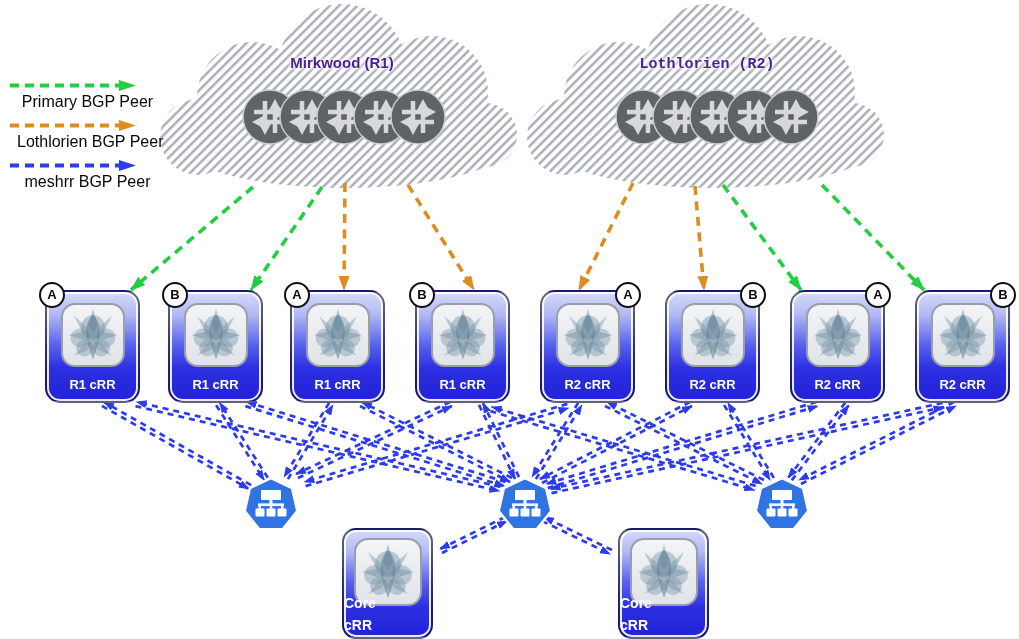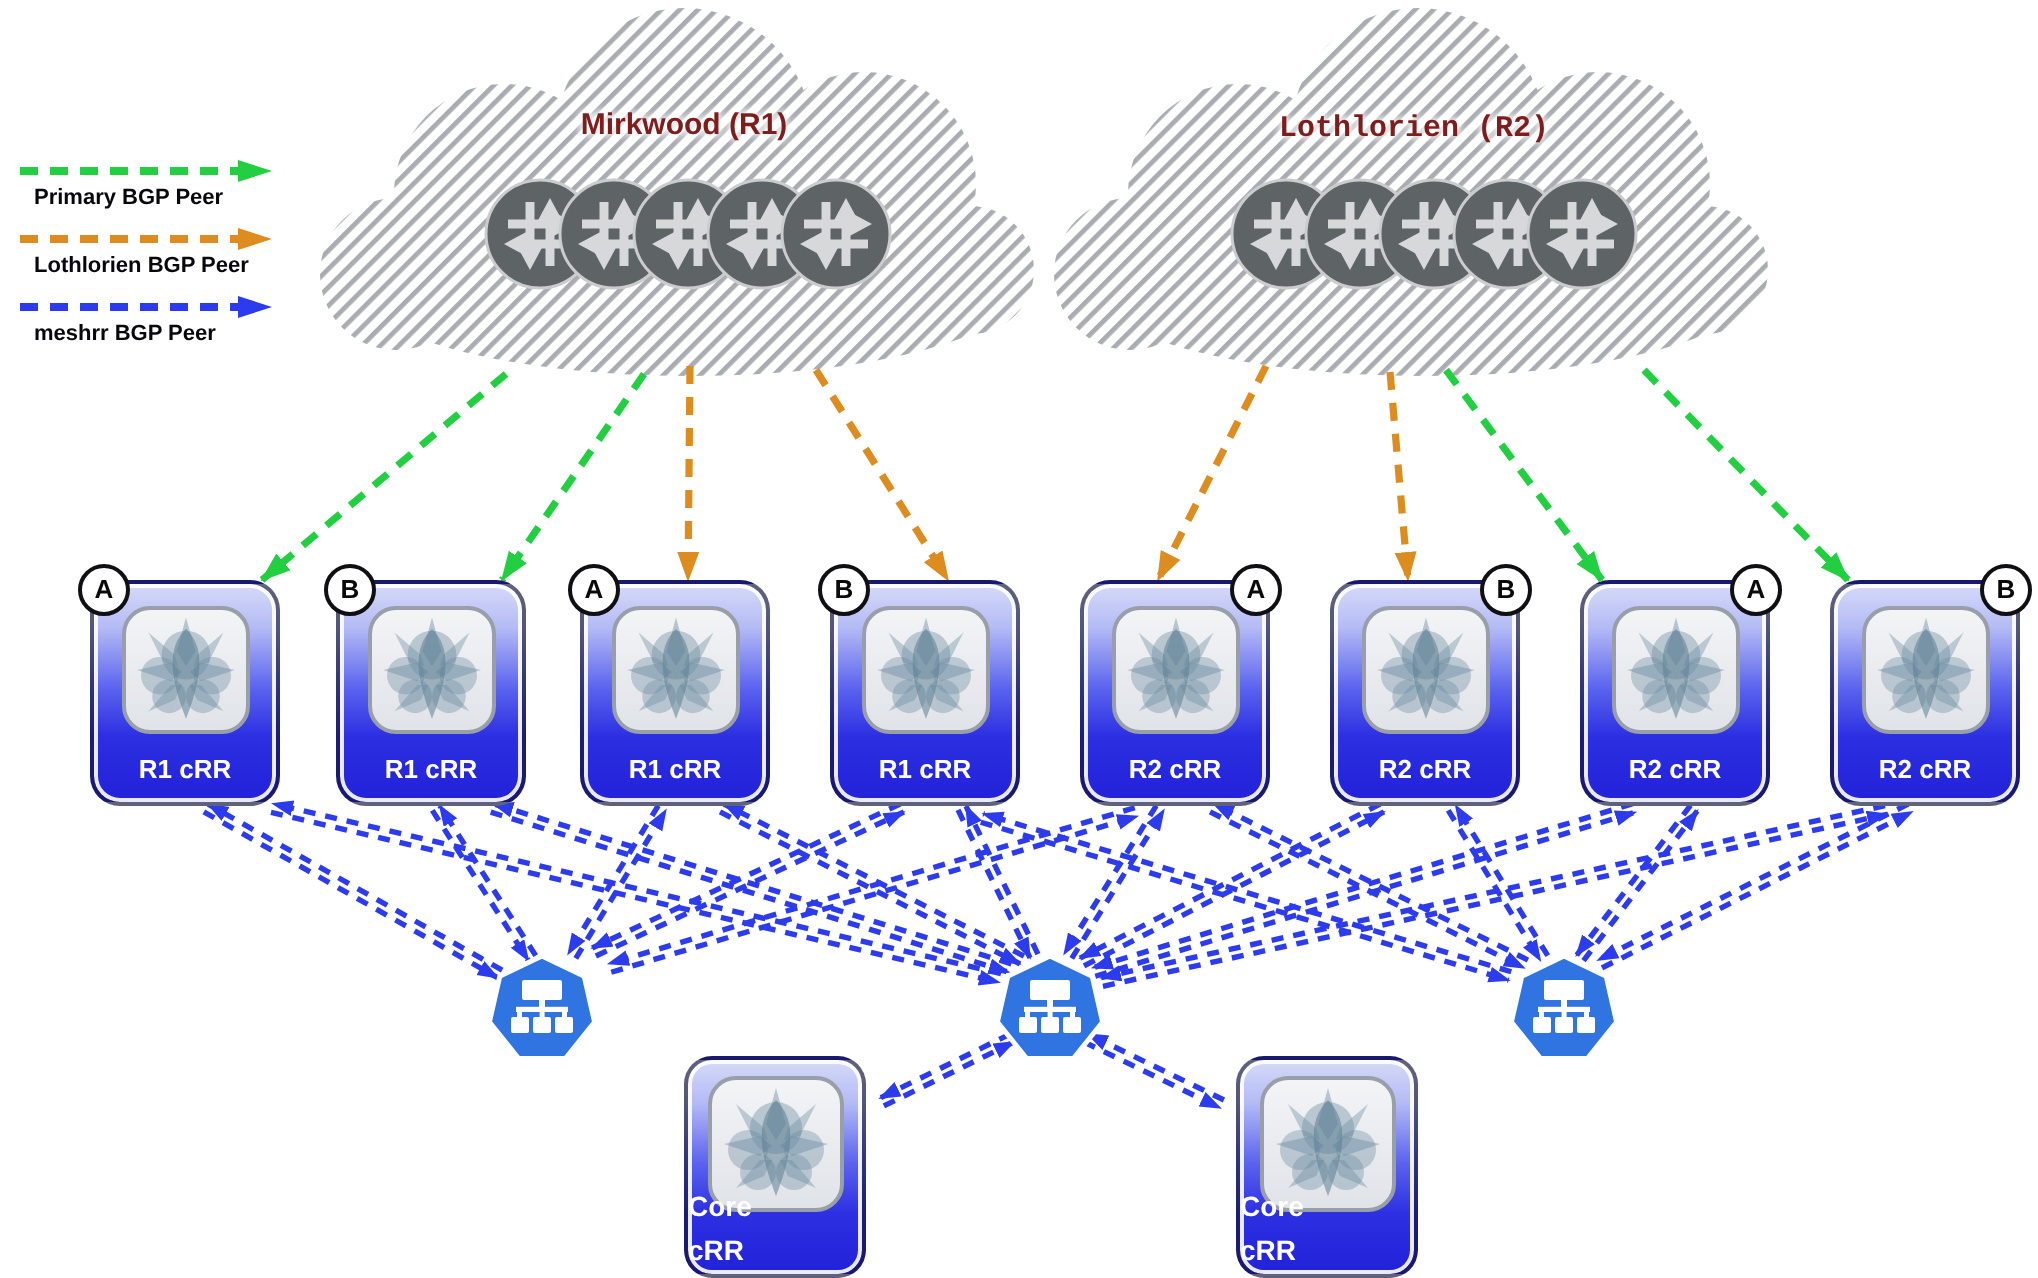--- a/index.html
+++ b/index.html
@@ -5,24 +5,24 @@
   html,body{margin:0;padding:0;background:#ffffff;}
   .stage{position:relative;width:1019px;height:639px;background:#ffffff;overflow:hidden;
          font-family:"Liberation Sans",sans-serif;}
   .layer{position:absolute;left:0;top:0;width:1019px;height:639px;}
 
   
   .legend{position:absolute;left:8px;top:79px;width:150px;}
   .legend-item{margin-bottom:8px;}
   .legend-arrow{display:block;}
   .lg-line{stroke-width:4;stroke-dasharray:9 6;fill:none;}
-  .legend-label{font-weight:bold;font-size:11px;color:#07070d;margin:1px 0 0 9px;white-space:nowrap;}
-
-  
-  .cloud-label{position:absolute;font-weight:bold;font-size:15px;color:#7f1d1d;
+  .legend-label{font-weight:normal;font-size:16px;color:#07070d;margin:1px 0 0 9px;white-space:nowrap;text-align:center;}
+
+  
+  .cloud-label{position:absolute;font-weight:bold;font-size:15px;color:#4c1d95;
                text-shadow:0 0 3px #fff,0 0 5px #fff,0 0 7px #fff;width:170px;text-align:center;}
   .cl1{left:257px;top:54px;}
   .cl2{left:622px;top:56px;font-family:Liberation Mono, monospace;}
 
   
   .crr-box{position:absolute;top:290px;width:95px;height:113px;border-radius:15px;
            background:linear-gradient(180deg,#d6daf8 0%,#b4bbf5 20%,#5a63ee 48%,#2c2fe2 70%,#2222d8 100%);
            border:2px solid rgba(18,18,40,.6);box-shadow:inset 0 0 0 2px rgba(255,255,255,.9);
            box-sizing:border-box;z-index:6;}
   .bx0{left:45px}.bx1{left:168px}.bx2{left:290px}.bx3{left:415px}

